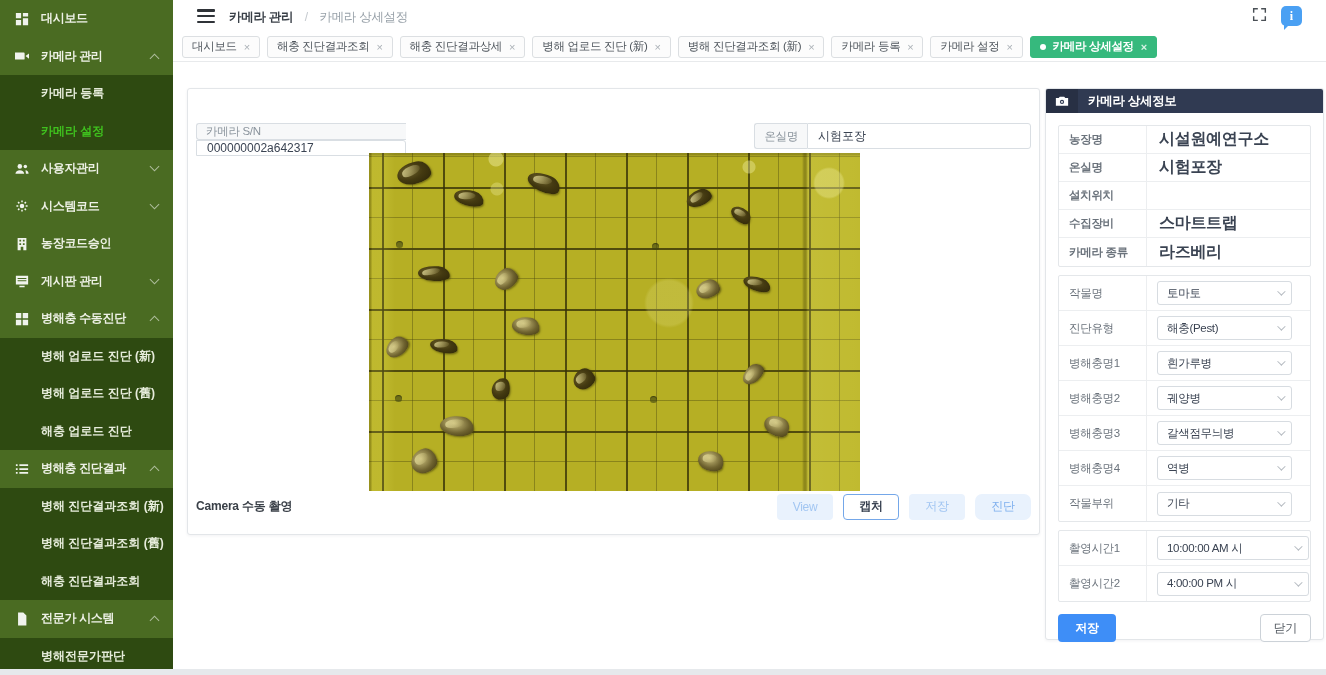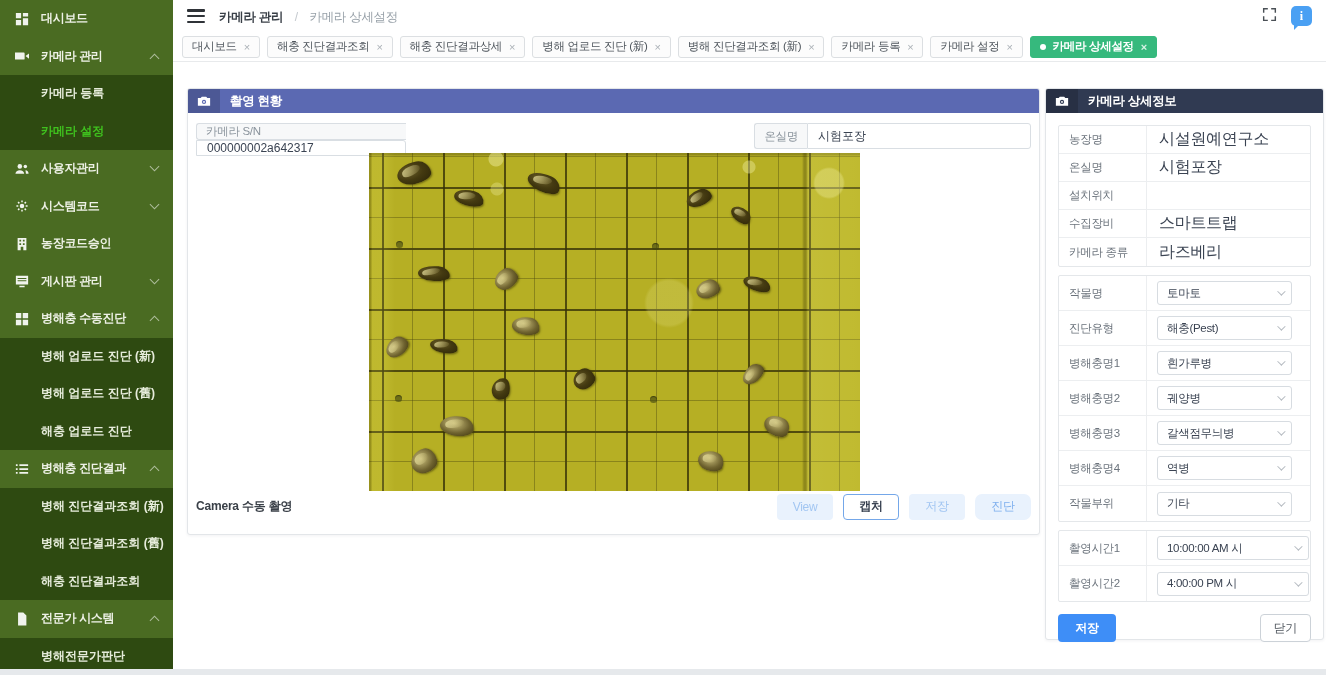--- a/index.html
+++ b/index.html
@@ -16,21 +16,21 @@
   .side-row.parent { font-weight:bold; letter-spacing:-.3px; }
   .side-row.sub { background:#2e4a11; padding-left:41px; font-weight:bold; color:#e6ecdb; }
   .side-row.sub.active { color:#3fc01e; }
   .chev { position:absolute; right:15px; width:7px; height:7px;
     border-right:1.6px solid rgba(255,255,255,.55); border-bottom:1.6px solid rgba(255,255,255,.55); }
   .chev.up { transform:rotate(-135deg); top:17px; }
   .chev.down { transform:rotate(45deg); top:13px; }
 
   
   .topbar { position:absolute; left:173px; top:0; width:1153px; height:32px; background:#fff;
-    display:flex; align-items:center; padding:0 14px; }
+    display:flex; align-items:center; padding:0 24px; }
   .hamburger { width:18px; height:14px; display:flex; flex-direction:column; justify-content:space-between; cursor:pointer; margin-right:14px; }
   .hamburger i { display:block; height:2.5px; background:#2f3338; border-radius:1px; }
   .crumb-section { font-size:12.5px; font-weight:bold; color:#3a4048; letter-spacing:-.3px; }
   .crumb-sep { font-size:12px; color:#c3c8cd; margin:0 7px; }
   .crumb-page { font-size:12.5px; color:#97a0a8; letter-spacing:-.3px; }
   .topbar-right { margin-left:auto; display:flex; align-items:center; gap:14px; }
   .fs-icon svg { width:15px; height:15px; stroke:#4a5056; stroke-width:1.7; fill:none; cursor:pointer; }
   .msg-icon { position:relative; width:21px; height:20px; background:#4aa0f3; border-radius:5px;
     color:#fff; font-size:12px; font-weight:bold; display:flex; align-items:center; justify-content:center;
     cursor:pointer; font-family:"Liberation Serif",serif; }
@@ -115,21 +115,21 @@
   .btn-outline { background:#fff; border-color:#74a7e9; color:#3a4352; font-weight:bold; }
 
   
   .dp-body { position:absolute; left:0; top:24px; width:100%; padding:12px; }
   .dgroup { border:1px solid #e4e7ea; border-radius:2px; margin-bottom:8px; }
   .drow { display:flex; align-items:center; border-bottom:1px solid #eceef0; }
   .drow:last-child { border-bottom:none;align-items:center; }
   .drow .dlabel { width:88px; flex:0 0 88px; align-self:stretch; display:flex; align-items:center;
     padding-left:10px; border-right:1px solid #eceef0; font-size:11.5px; color:#6b737c; letter-spacing:-.3px; }
   .drow .dval { padding-left:12px; font-size:16px; color:#3a4352; letter-spacing:-.3px; }
-  .drow.h28 { height:28px; }
+  .drow.h28 { height:28px;font-weight:bold; }
   .drow.h35 { height:35px; }
   .select-box { position:relative; margin-left:10px; width:135px; height:24px; border:1px solid #d7dce1;
     border-radius:3px; display:flex; align-items:center; padding:0 22px 0 9px;
     font-size:11.5px; color:#3a4352; letter-spacing:-.3px; cursor:pointer; background:#fff; }
   .select-box.wide { width:152px; }
   .select-box .sb-chev { position:absolute; right:8px; top:8px; width:6px; height:6px;
     border-right:1.4px solid #b4bac0; border-bottom:1.4px solid #b4bac0; transform:rotate(45deg) translateY(-2px); }
   .dp-actions { display:flex; align-items:center; margin-top:12px; }
   .btn-save { background:#3e8ef7; color:#fff; font-weight:bold; min-width:58px; height:28px; }
   .btn-close { margin-left:auto; background:#fff; border-color:#ccd2d8; color:#4e555c; min-width:50px; height:28px; }
@@ -303,30 +303,20 @@
     <span class="x">×</span>
   </div>
   <div class="tab active">
     <span class="dot"></span>
     <span>카메라 상세설정</span>
     <span class="x">×</span>
   </div>
 </div>
 
 <section class="panel capture-panel">
-  <div class="panel-hd">
-    <span class="hd-ico">
-      <svg viewBox="0 0 16 16">
-          <path fill="#fff" d="M1 4.5h3.2L5.5 3h5l1.3 1.5H15v9H1z"></path>
-          <circle class="lens-bg" cx="8" cy="9" r="2.4"></circle>
-          <circle cx="8" cy="9" r="1.1" fill="#fff"></circle>
-        </svg>
-    </span>
-    <span class="hd-title">촬영 현황</span>
-  </div>
 
   <div class="cap-inputs">
     <div class="igroup igroup-sn">
       <span class="ilabel">카메라 S/N</span>
       <span class="ival">000000002a642317</span>
     </div>
     <div class="igroup igroup-gh">
       <span class="ilabel">온실명</span>
       <span class="ival">시험포장</span>
     </div>

